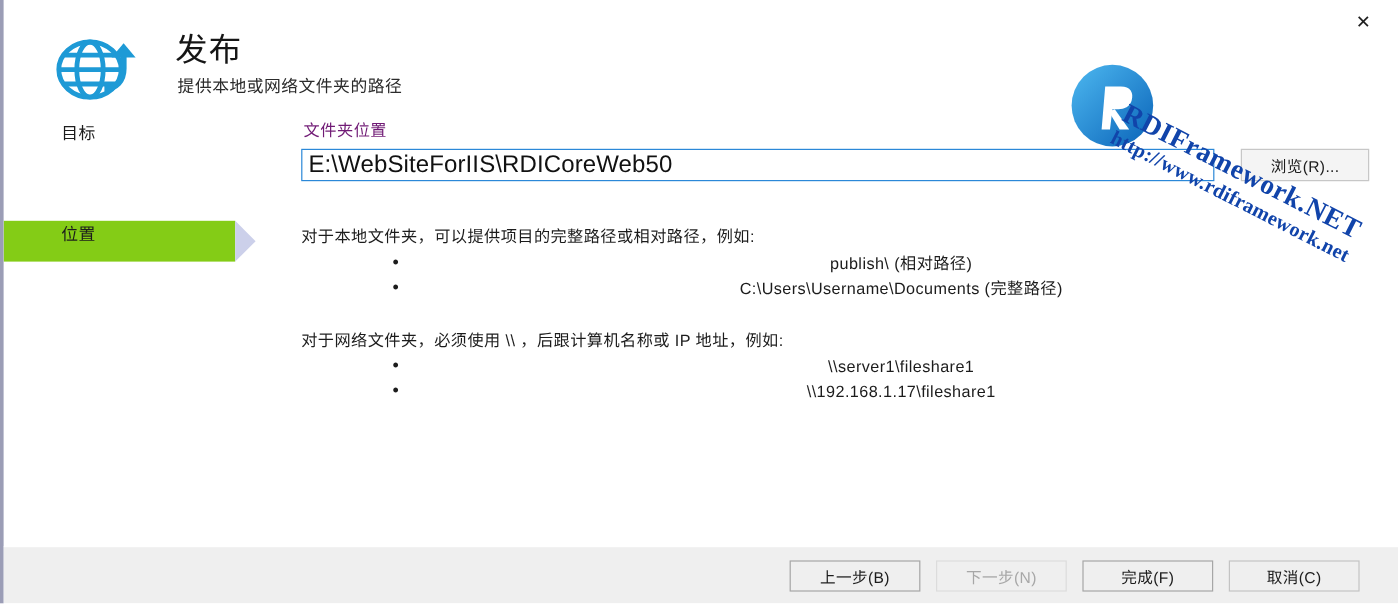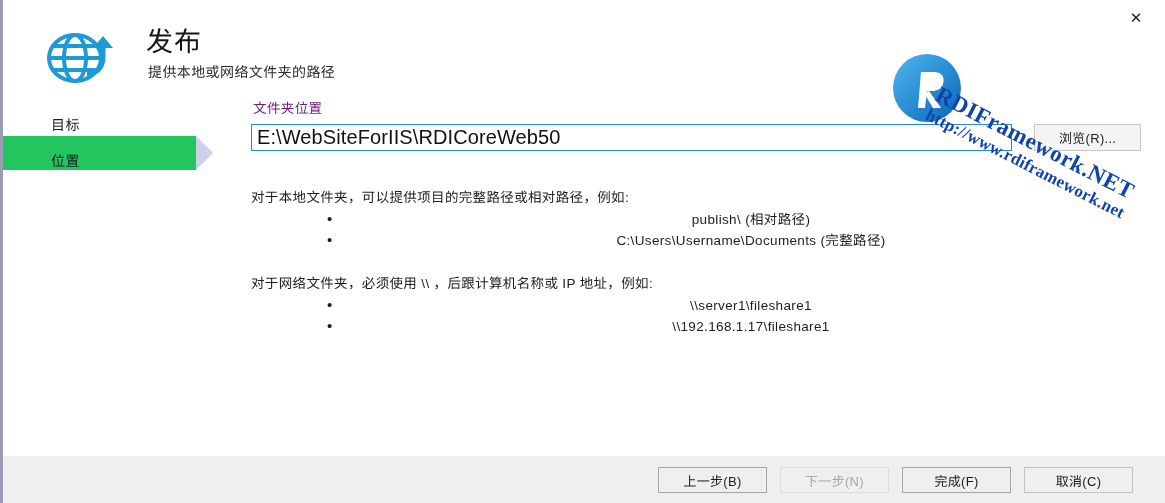--- a/index.html
+++ b/index.html
@@ -85,31 +85,32 @@
   .sidebar {
     position: absolute;
     left: 0;
     top: 100px;
     width: 232px;
   }
   .side-item {
     position: relative;
     height: 34px;
     display: flex;
-    align-items: flex-end;
+    align-items: flex-start;
     padding-left: 48px;
     font-size: 14px;
     color: #1c1c1c;
     box-sizing: border-box;
     letter-spacing: 0.5px;
     cursor: default;
   }
   .side-item.selected {
-    background: #22c55e;
+    background: #84cc16;
     width: 193px;
+    margin-top: 48px;
   }
   .side-item.selected::after {
     content: "";
     position: absolute;
     left: 193px;
     top: 0;
     width: 0;
     height: 0;
     border-top: 17px solid transparent;
     border-bottom: 17px solid transparent;

